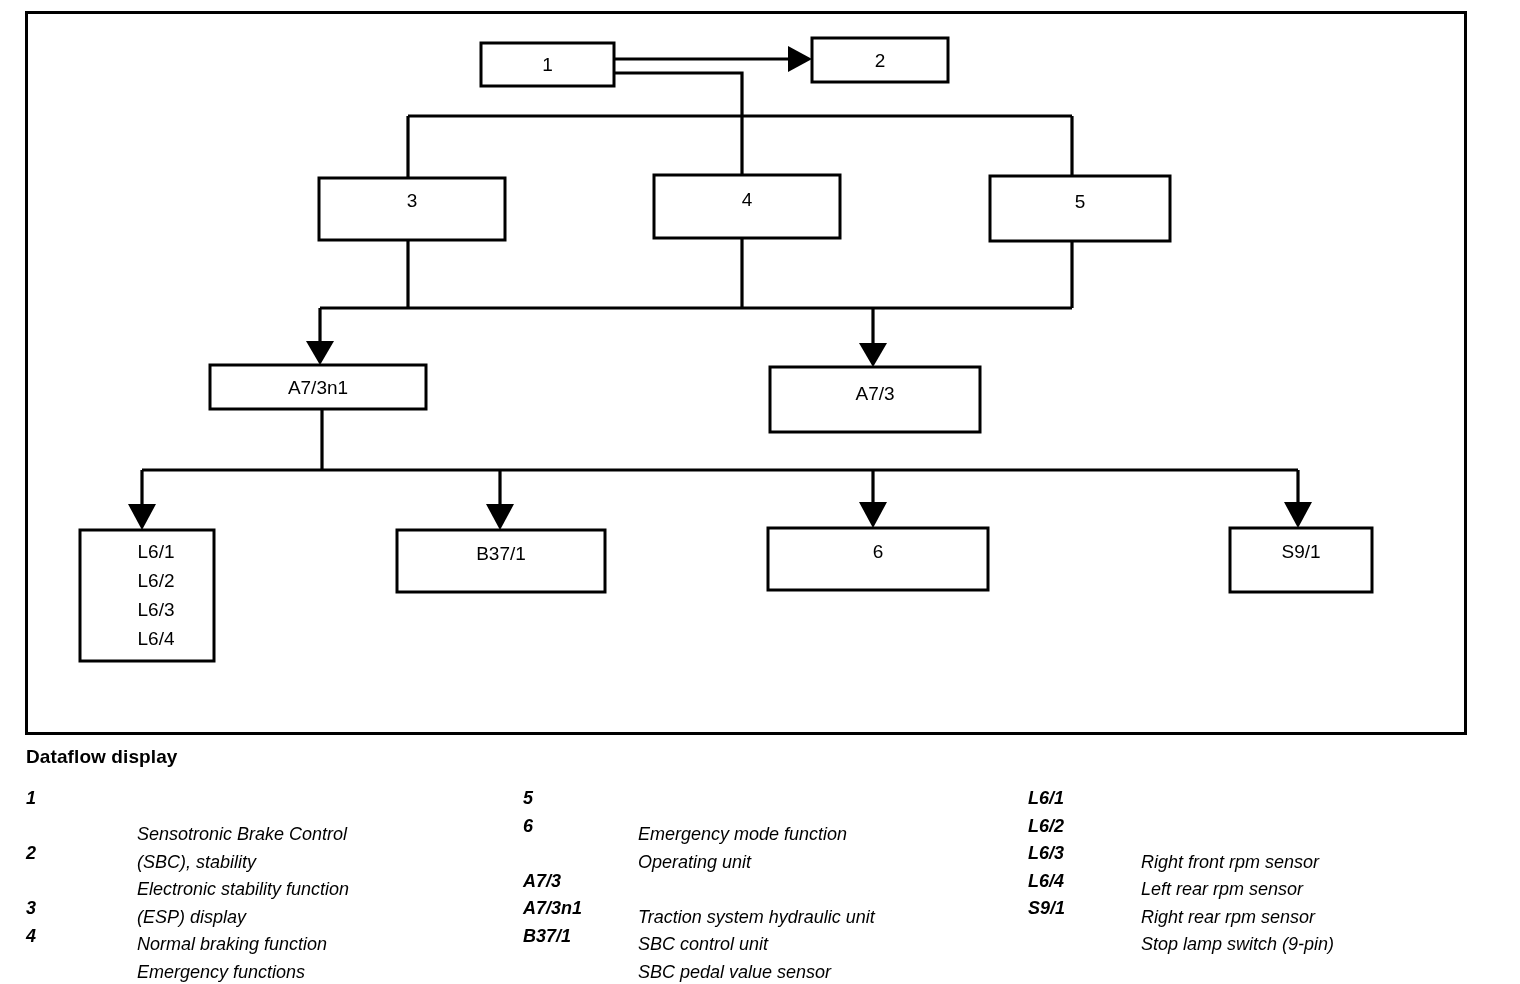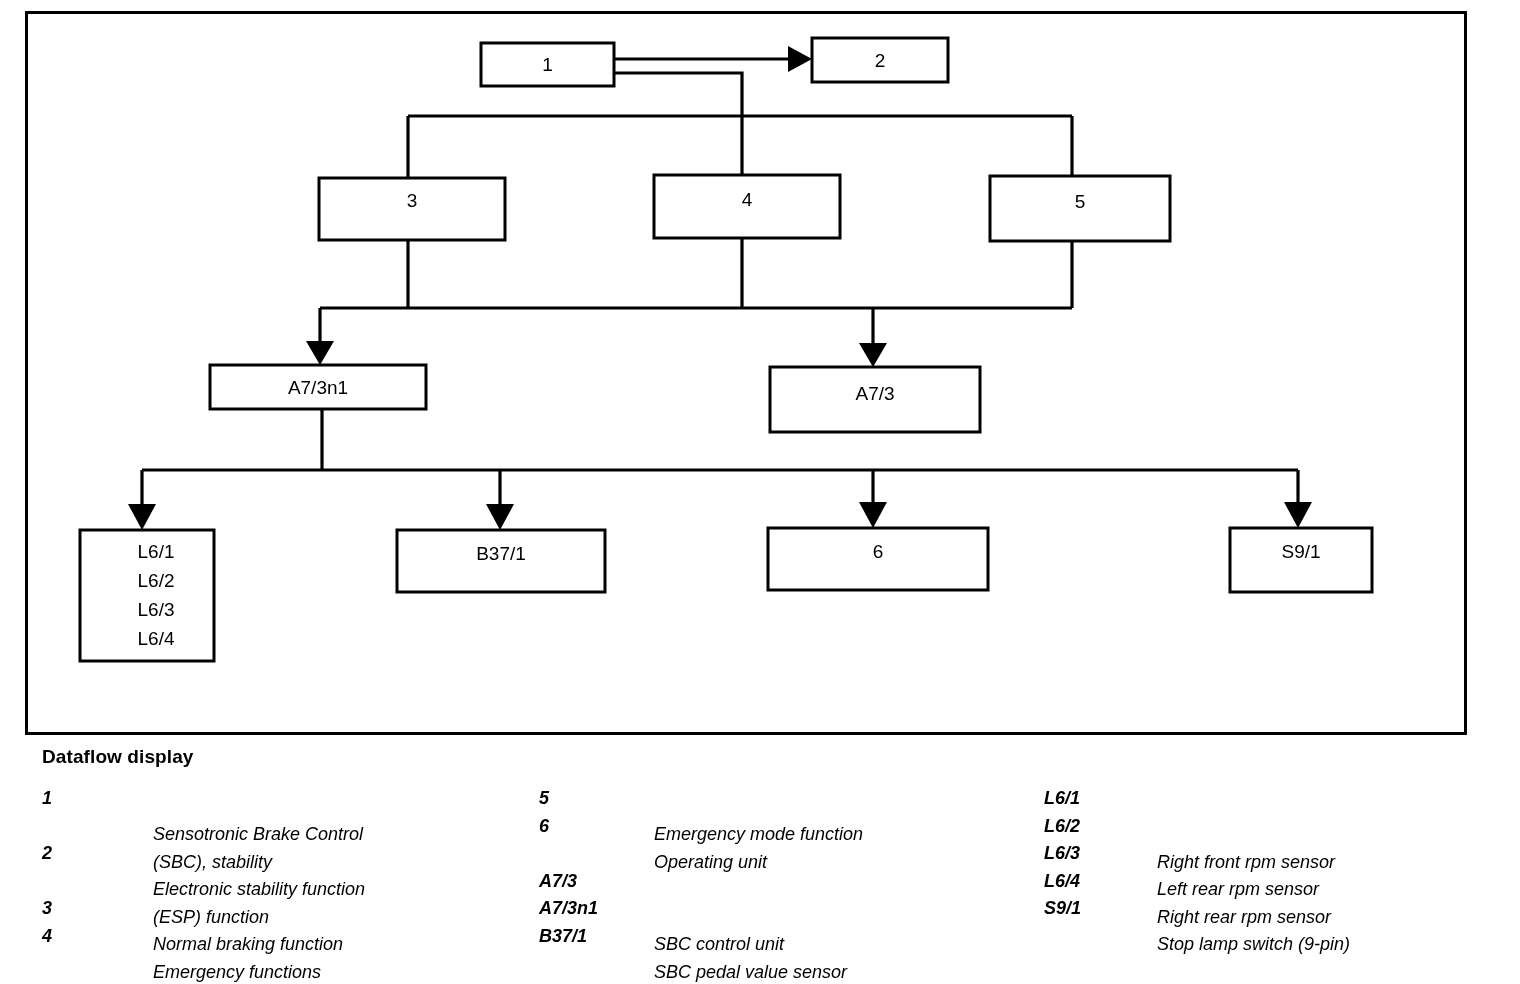--- a/index.html
+++ b/index.html
@@ -43,21 +43,21 @@
     fill: none;
     stroke: #000000;
     stroke-width: 3.2;
   }
   .arrow-head {
     fill: #000000;
     stroke: none;
   }
   #legend {
     position: absolute;
-    left: 16px;
+    left: 0;
     top: 736px;
     width: 1297px;
     height: 248px;
   }
   #legend-title {
     position: absolute;
     left: 26px;
     top: 10px;
     font-family: "Liberation Sans", sans-serif;
     font-size: 19px;
@@ -222,21 +222,21 @@
       <div class="legend-row">
         <span class="legend-key"></span>
         <span class="legend-desc">(SBC), stability</span>
       </div>
       <div class="legend-row">
         <span class="legend-key">2</span>
         <span class="legend-desc">Electronic stability function</span>
       </div>
       <div class="legend-row">
         <span class="legend-key"></span>
-        <span class="legend-desc">(ESP) function</span>
+        <span class="legend-desc">(ESP) display</span>
       </div>
       <div class="legend-row">
         <span class="legend-key">3</span>
         <span class="legend-desc">Normal braking function</span>
       </div>
       <div class="legend-row">
         <span class="legend-key">4</span>
         <span class="legend-desc">Emergency functions</span>
       </div>
     </div>
@@ -249,20 +249,21 @@
       <div class="legend-row">
         <span class="legend-key">6</span>
         <span class="legend-desc">Operating unit</span>
       </div>
       <div class="legend-row spacer">
         <span class="legend-key"></span>
         <span class="legend-desc"></span>
       </div>
       <div class="legend-row">
         <span class="legend-key">A7/3</span>
+        <span class="legend-desc">Traction system hydraulic unit</span>
       </div>
       <div class="legend-row">
         <span class="legend-key">A7/3n1</span>
         <span class="legend-desc">SBC control unit</span>
       </div>
       <div class="legend-row">
         <span class="legend-key">B37/1</span>
         <span class="legend-desc">SBC pedal value sensor</span>
       </div>
     </div>

